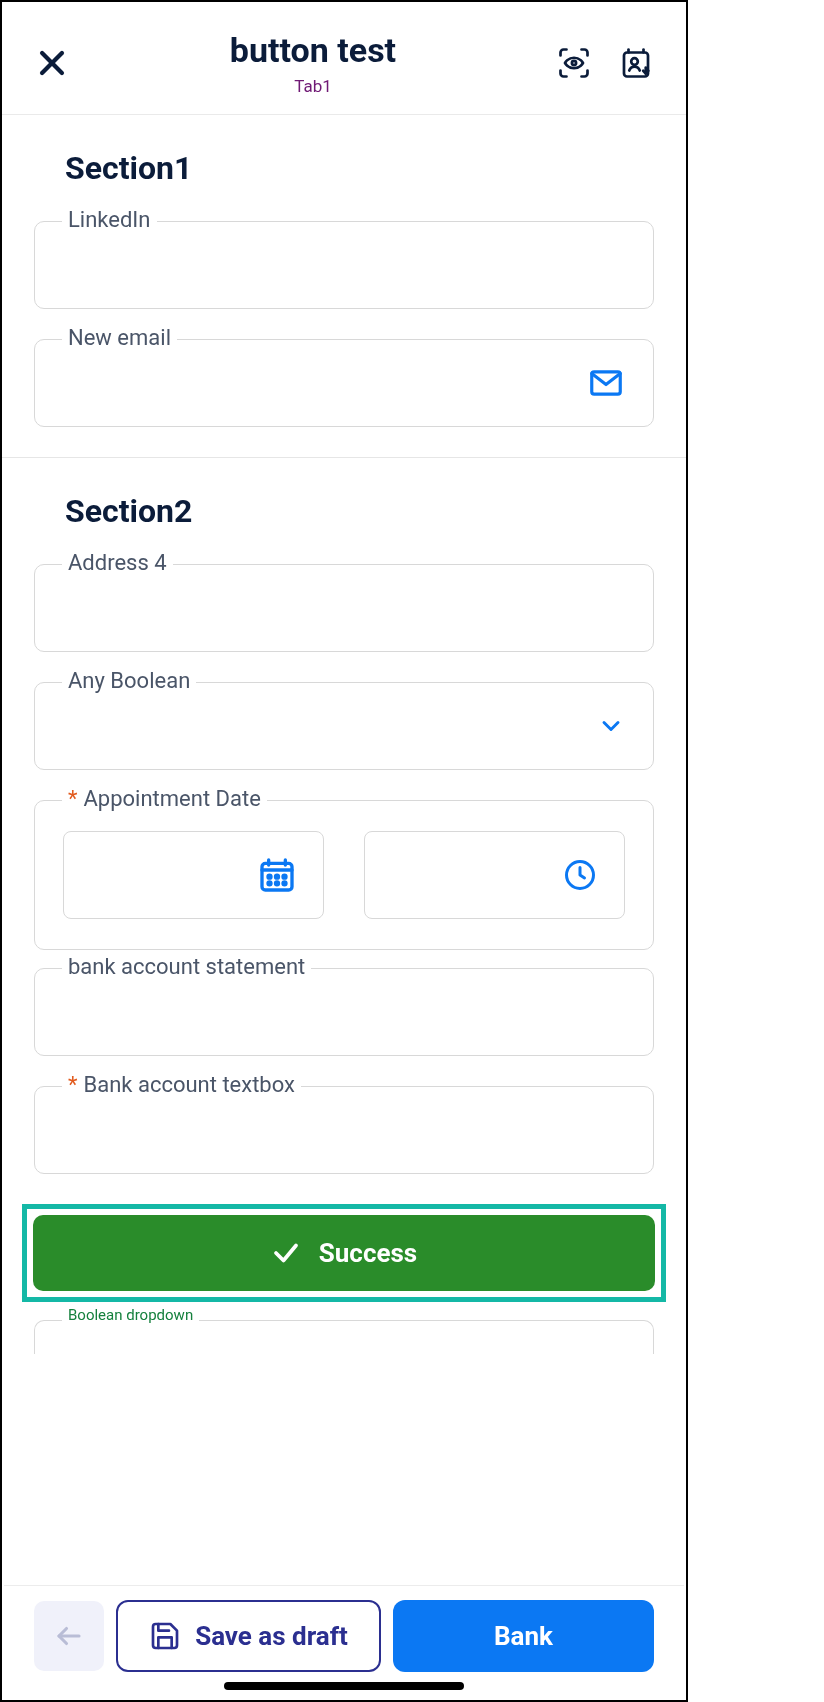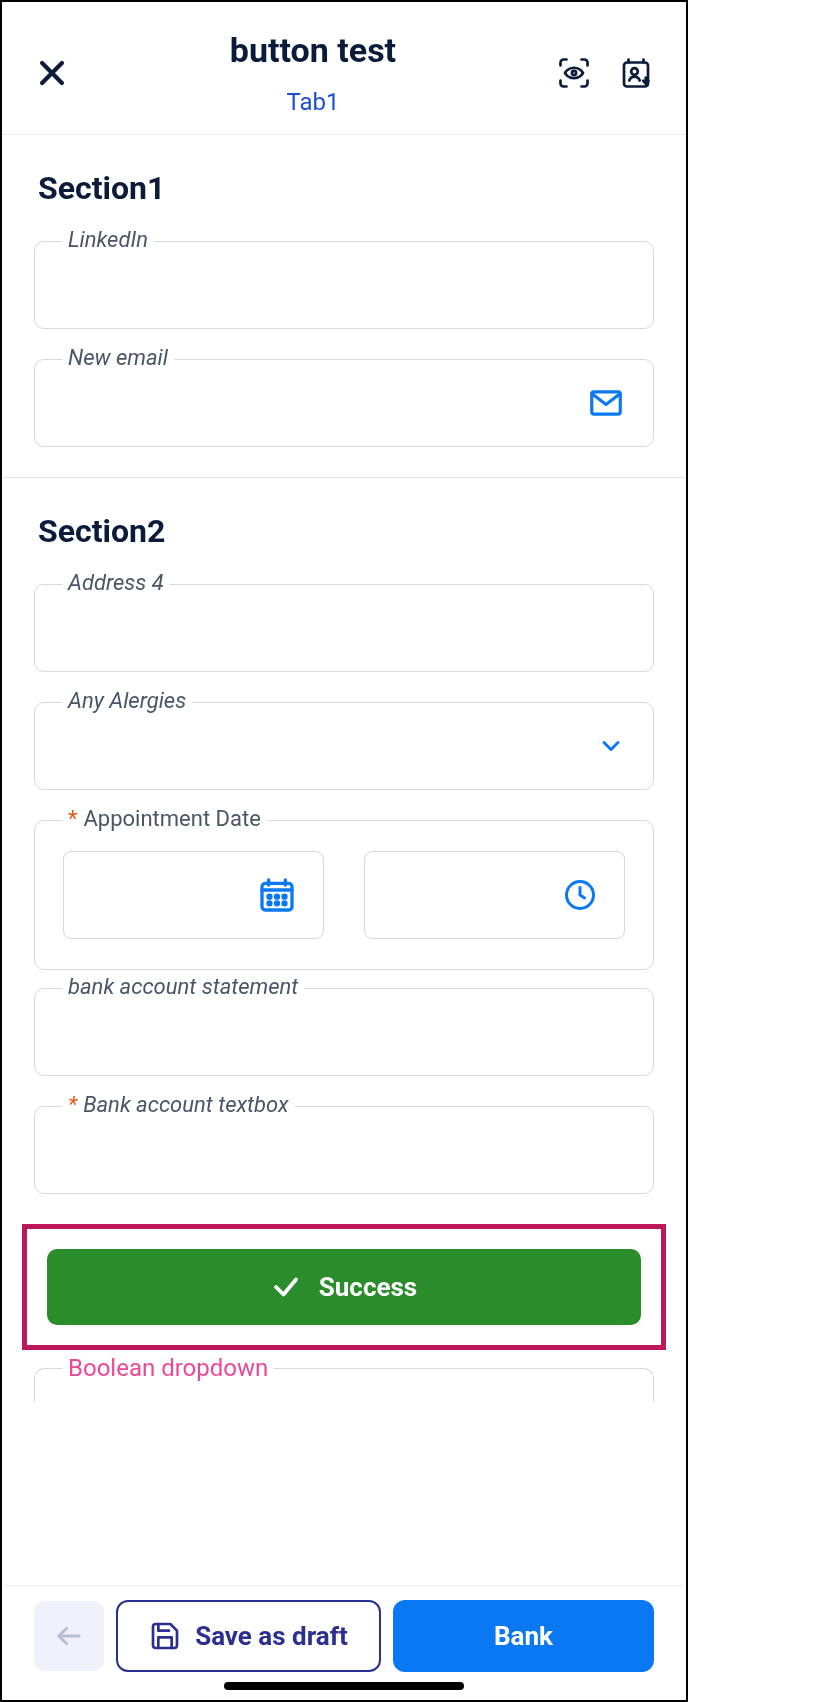--- a/index.html
+++ b/index.html
@@ -1,43 +1,43 @@
 <!DOCTYPE html>
 <html><head>
 <meta charset="utf-8">
 <style>
   * { box-sizing: border-box; margin: 0; padding: 0; }
   html, body { width: 824px; height: 1702px; font-family: -apple-system, BlinkMacSystemFont, "Segoe UI", Roboto, Arial, sans-serif; background: #fff; }
   .frame { width: 688px; height: 1702px; border: 2px solid #000; position: relative; display: flex; flex-direction: column; background: #fff; }
   .header { display: flex; align-items: center; justify-content: space-between; padding: 28px 30px 18px 30px; border-bottom: 1px solid #eaeaea; }
   .header-center { text-align: center; flex: 1; }
   .title { font-size: 34px; font-weight: 700; color: #0b1c3a; }
-  .subtitle { font-size: 24px; color: #1d4ed8; margin-top: 18px; }
+  .subtitle { font-size: 17px; color: #701a75; margin-top: 6px; }
   .close-x { width: 40px; height: 40px; display: flex; align-items: center; justify-content: center; cursor: pointer; }
   .header-actions { display: flex; gap: 22px; align-items: center; }
   .icon-btn { width: 40px; height: 40px; display: flex; align-items: center; justify-content: center; cursor: pointer; }
   .content { flex: 1; overflow-y: auto; padding-bottom: 150px; }
-  .section-title { font-size: 32px; font-weight: 700; color: #0b1c3a; padding: 34px 36px 16px 36px; }
+  .section-title { font-size: 32px; font-weight: 700; color: #0b1c3a; padding: 34px 36px 16px 36px; margin-left: 27px; }
   .field-wrap { position: relative; margin: 18px 32px 30px 32px; }
   .field-box { border: 1px solid #d8d8d8; border-radius: 10px; min-height: 88px; display: flex; align-items: center; padding: 0 20px; }
-  .field-label { position: absolute; top: -14px; left: 28px; background: #fff; padding: 0 6px; color: #4a5568; font-size: 22px; font-style: italic; }
+  .field-label { position: absolute; top: -14px; left: 28px; background: #fff; padding: 0 6px; color: #4a5568; font-size: 22px; }
   .field-label .req { color: #e25b1e; margin-right: 6px; }
   .field-box.with-icon { justify-content: flex-end; padding-right: 28px; }
   .divider { height: 1px; background: #e6e6e6; margin: 0; }
   .appt-group { position: relative; margin: 18px 32px 14px 32px; }
   .appt-outer { border: 1px solid #d8d8d8; border-radius: 10px; padding: 30px 28px; display: flex; gap: 40px; }
   .appt-label { position: absolute; top: -14px; left: 28px; background: #fff; padding: 0 6px; color: #4a5568; font-size: 22px; }
   .appt-label .req { color: #e25b1e; margin-right: 6px; }
   .appt-inner { flex: 1; border: 1px solid #d8d8d8; border-radius: 8px; height: 88px; display: flex; align-items: center; justify-content: flex-end; padding-right: 26px; }
-  .success-wrap { margin: 14px 20px 14px 20px; border: 5px solid #be185d; padding: 20px; }
+  .success-wrap { margin: 14px 20px 14px 20px; border: 5px solid #14b8a6; padding: 6px; }
   .success-btn { background: #2a8c2a; border-radius: 10px; height: 76px; display: flex; align-items: center; justify-content: center; gap: 18px; cursor: pointer; }
   .success-btn span { color: #fff; font-weight: 700; font-size: 26px; }
   .bool-wrap { position: relative; margin: 18px 32px 0 32px; }
   .bool-box { border: 1px solid #d8d8d8; border-top-left-radius: 10px; border-top-right-radius: 10px; height: 34px; display: flex; align-items: flex-start; padding: 0 20px; border-bottom: none; }
-  .bool-label { position: absolute; top: -14px; left: 28px; background: #fff; padding: 0 6px; color: #ec4899; font-size: 24px; }
+  .bool-label { position: absolute; top: -14px; left: 28px; background: #fff; padding: 0 6px; color: #15803d; font-size: 15px; }
   .footer { position: absolute; bottom: 0; left: 2px; right: 2px; background: #fff; border-top: 1px solid #ececec; padding: 14px 30px 28px 30px; display: flex; align-items: center; gap: 12px; }
   .back-btn { width: 70px; height: 70px; border-radius: 10px; background: #f0f1fa; display: flex; align-items: center; justify-content: center; cursor: pointer; }
   .draft-btn { flex: 1; height: 72px; border: 2px solid #2b2f90; border-radius: 12px; background: #fff; display: flex; align-items: center; justify-content: center; gap: 14px; cursor: pointer; }
   .draft-btn span { color: #2b2f90; font-weight: 700; font-size: 26px; }
   .save-btn { flex: 1; height: 72px; border-radius: 12px; background: #0b78f3; display: flex; align-items: center; justify-content: center; cursor: pointer; }
   .save-btn span { color: #fff; font-weight: 700; font-size: 26px; }
   .home-indicator { position: absolute; bottom: 10px; left: 50%; transform: translateX(-50%); width: 240px; height: 8px; background: #000; border-radius: 8px; }
   svg { flex-shrink: 0; }
 </style>
 </head>
@@ -102,21 +102,21 @@
     <div class="divider"></div>
 
     <div class="section-title">Section2</div>
 
     <div class="field-wrap">
       <div class="field-label">Address 4</div>
       <div class="field-box"></div>
     </div>
 
     <div class="field-wrap">
-      <div class="field-label">Any Alergies</div>
+      <div class="field-label">Any Boolean</div>
       <div class="field-box with-icon">
         <svg width="28" height="28" viewBox="0 0 24 24" fill="none" stroke="#0b78f3" stroke-width="2.5" stroke-linecap="round" stroke-linejoin="round">
             <polyline points="6 9 12 15 18 9"></polyline>
           </svg>
       </div>
     </div>
 
     <div class="appt-group">
       <div class="appt-label"><span class="req">*</span><span>Appointment Date</span></div>
       <div class="appt-outer">

